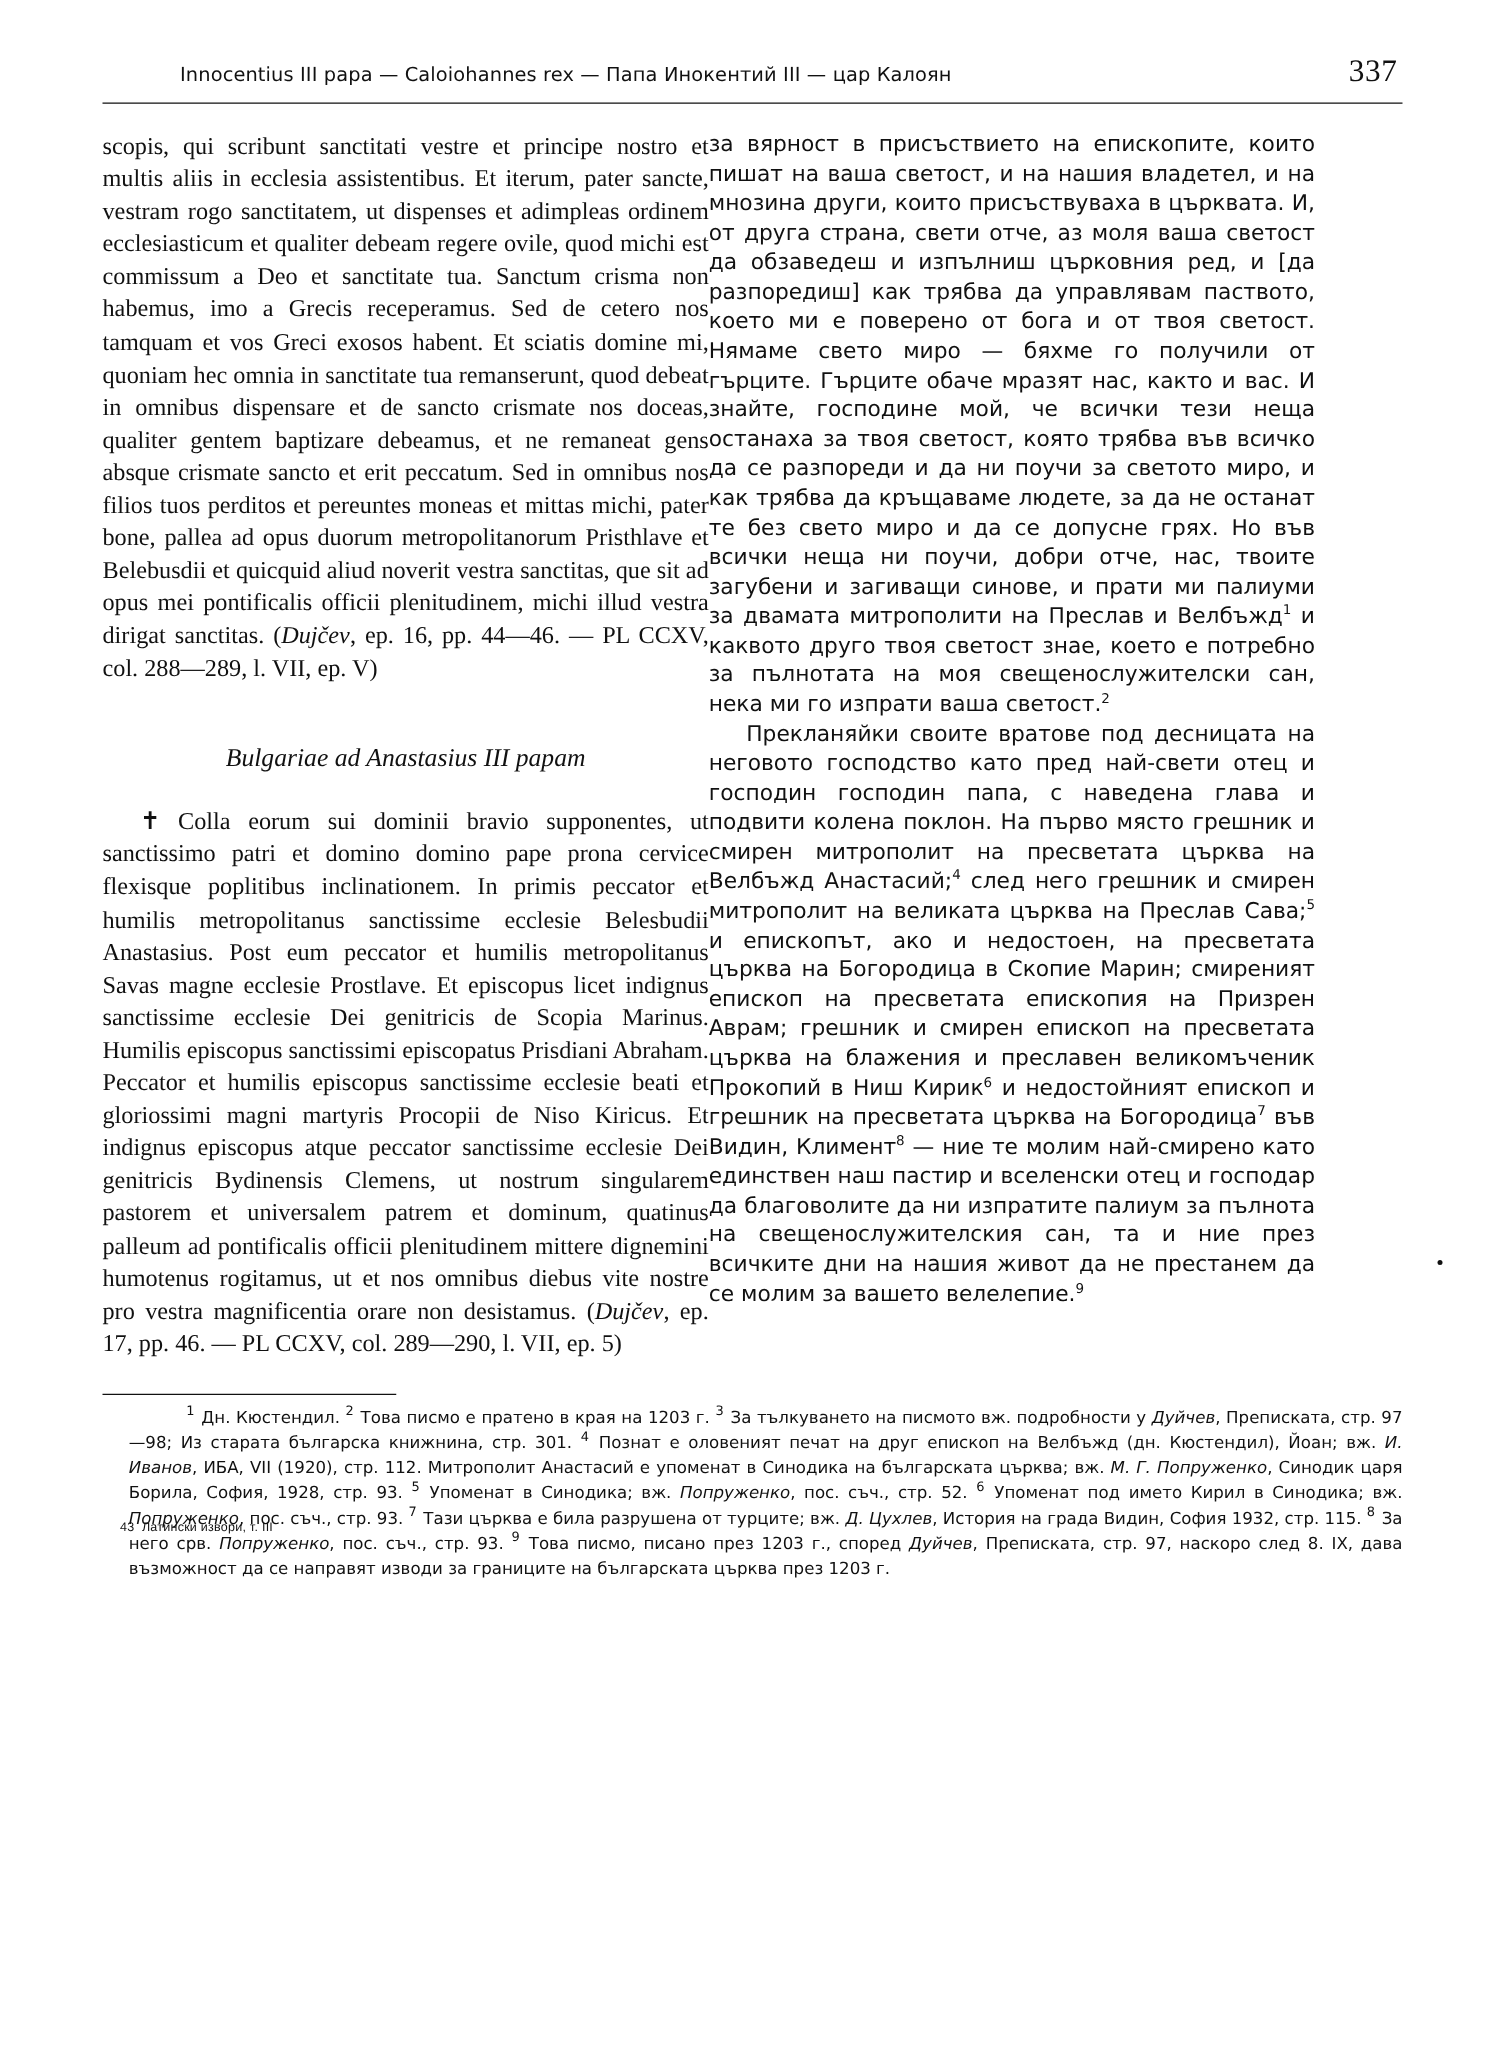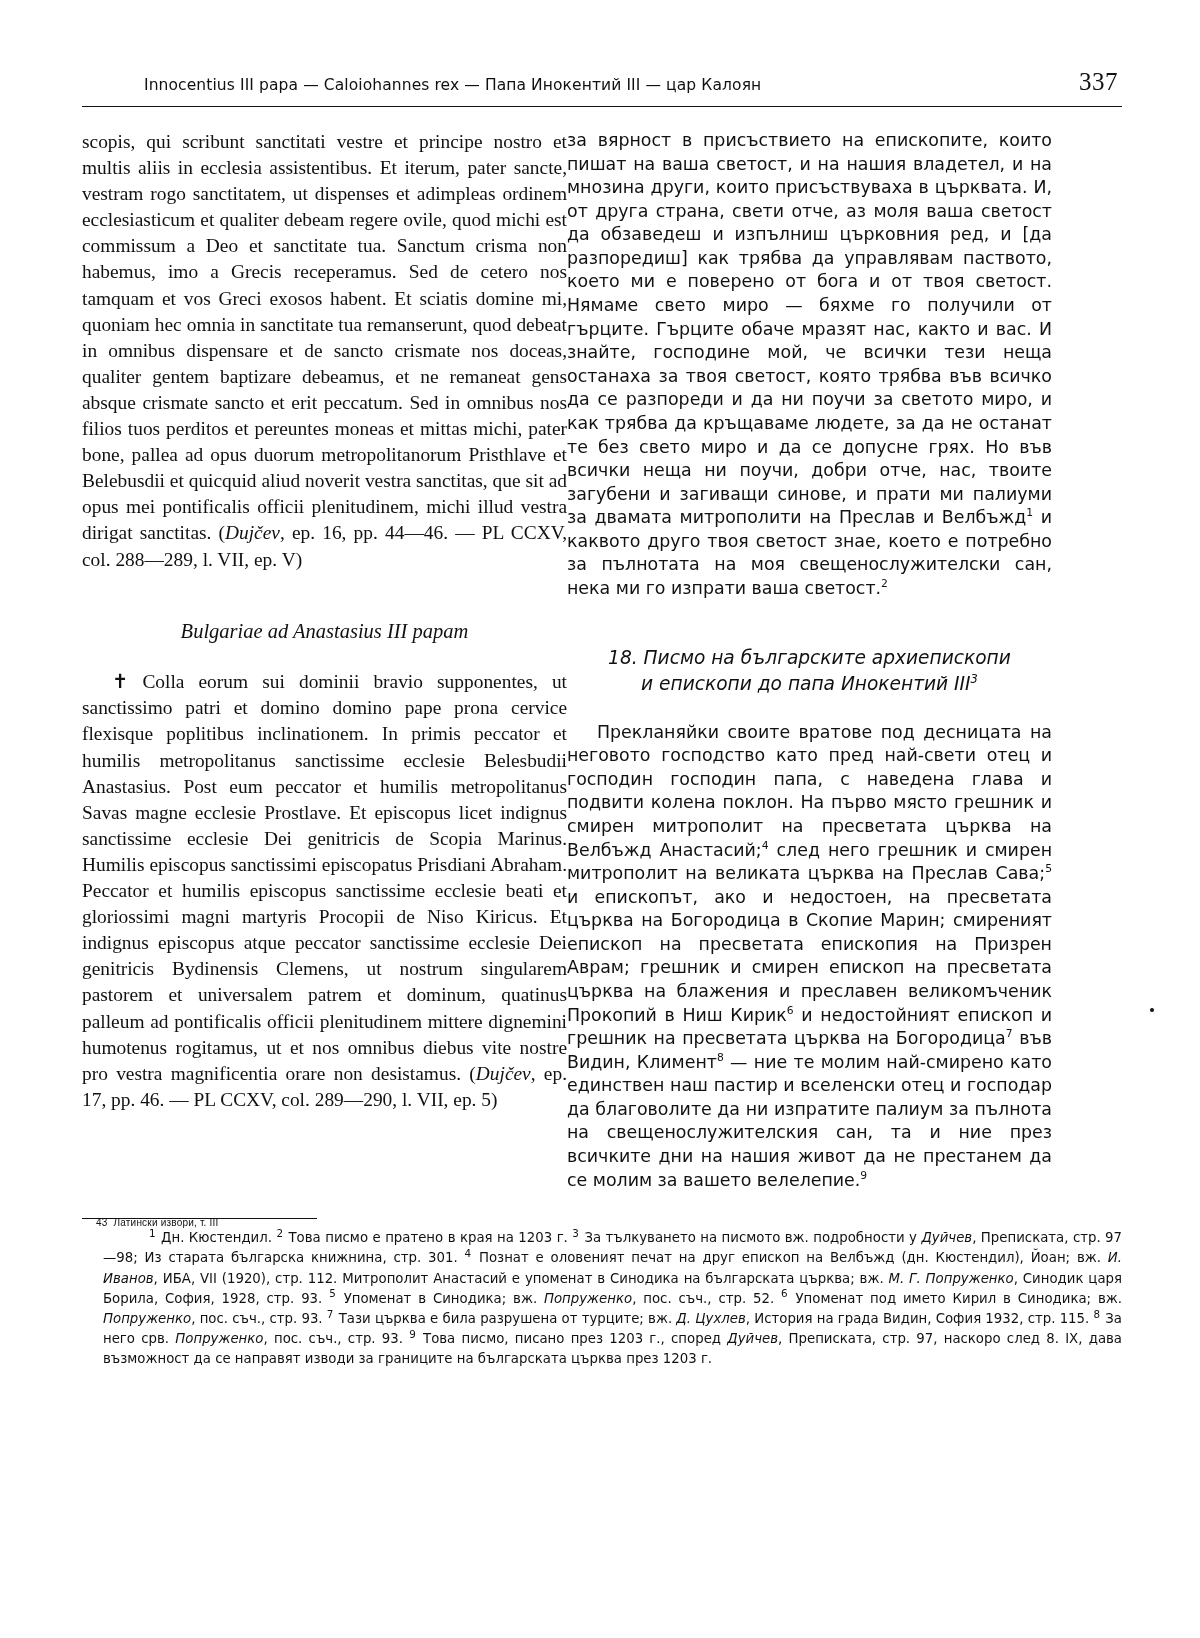--- a/index.html
+++ b/index.html
@@ -14,21 +14,21 @@
     color: #111;
     position: relative;
     overflow: hidden;
   }
   .page {
     position: absolute;
     left: 0; top: 0;
     width: 1200px;
     height: 1262px;
     box-sizing: border-box;
-    padding: 68px 78px 20px 82px;
+    padding: 44px 78px 20px 82px;
   }
 
   
   .header {
     display: flex;
     align-items: baseline;
     justify-content: space-between;
     font-family: "DejaVu Sans", sans-serif;
     font-size: 15.5px;
     letter-spacing: 0.1px;
@@ -160,24 +160,20 @@
       <div class="sec-head sec-head-lat">
         <span class="ln">Bulgariae ad Anastasius III papam</span>
       </div>
 
       <p class="indent"><span>✝ Colla eorum sui dominii bravio supponentes, ut sanctissimo patri et domino domino pape prona cervice flexisque poplitibus inclinationem. In primis peccator et humilis metropolitanus sanctissime ecclesie Belesbudii Anastasius. Post eum peccator et humilis metropolitanus Savas magne ecclesie Prostlave. Et episcopus licet indignus sanctissime ecclesie Dei genitricis de Scopia Marinus. Humilis episcopus sanctissimi episcopatus Prisdiani Abraham. Peccator et humilis episcopus sanctissime ecclesie beati et gloriossimi magni martyris Procopii de Niso Kiricus. Et indignus episcopus atque peccator sanctissime ecclesie Dei genitricis Bydinensis Clemens, ut nostrum singularem pastorem et universalem patrem et dominum, quatinus palleum ad pontificalis officii plenitudinem mittere dignemini humotenus rogitamus, ut et nos omnibus diebus vite nostre pro vestra magnificentia orare non desistamus. (</span><span class="ital">Dujčev</span><span>, ep. 17, pp. 46. — PL CCXV, col. 289—290, l. VII, ep. 5)</span></p>
     </div>
 
     <div class="col col-right">
       <p><span>за вярност в присъствието на епископите, които пишат на ваша светост, и на нашия владетел, и на мнозина други, които присъствуваха в църквата. И, от друга страна, свети отче, аз моля ваша светост да обзаведеш и изпълниш църковния ред, и [да разпоредиш] как трябва да управлявам паството, което ми е поверено от бога и от твоя светост. Нямаме свето миро — бяхме го получили от гърците. Гърците обаче мразят нас, както и вас. И знайте, господине мой, че всички тези неща останаха за твоя светост, която трябва във всичко да се разпореди и да ни поучи за светото миро, и как трябва да кръщаваме людете, за да не останат те без свето миро и да се допусне грях. Но във всички неща ни поучи, добри отче, нас, твоите загубени и загиващи синове, и прати ми палиуми за двамата митрополити на Преслав и Велбъжд</span><sup>1</sup><span> и каквото друго твоя светост знае, което е потребно за пълнотата на моя свещенослужителски сан, нека ми го изпрати ваша светост.</span><sup>2</sup></p>
 
-      <div class="sec-head sec-head-bg">
-        <span class="ln">18. Писмо на българските архиепископи</span>
-        <span class="ln"><span>и епископи до папа Инокентий III</span><sup>3</sup></span>
-      </div>
 
       <p class="indent"><span>Прекланяйки своите вратове под десницата на неговото господство като пред най-свети отец и господин господин папа, с наведена глава и подвити колена поклон. На първо място грешник и смирен митрополит на пресветата църква на Велбъжд Анастасий;</span><sup>4</sup><span> след него грешник и смирен митрополит на великата църква на Преслав Сава;</span><sup>5</sup><span> и епископът, ако и недостоен, на пресветата църква на Богородица в Скопие Марин; смиреният епископ на пресветата епископия на Призрен Аврам; грешник и смирен епископ на пресветата църква на блажения и преславен великомъченик Прокопий в Ниш Кирик</span><sup>6</sup><span> и недостойният епископ и грешник на пресветата църква на Богородица</span><sup>7</sup><span> във Видин, Климент</span><sup>8</sup><span> — ние те молим най-смирено като единствен наш пастир и вселенски отец и господар да благоволите да ни изпратите палиум за пълнота на свещенослужителския сан, та и ние през всичките дни на нашия живот да не престанем да се молим за вашето велелепие.</span><sup>9</sup></p>
     </div>
   </div>
 
   <div class="fn-rule"></div>
   <div class="footnotes"><span class="lead"></span><span class="fnum">1</span><span> Дн. Кюстендил. </span><span class="fnum">2</span><span> Това писмо е пратено в края на 1203 г. </span><span class="fnum">3</span><span> За тълкуването на писмото вж. подробности у  </span><i>Дуйчев</i><span>, Преписката, стр. 97—98; Из старата българска книжнина, стр. 301. </span><span class="fnum">4</span><span> Познат е оловеният печат на друг епископ на Велбъжд (дн. Кюстендил), Йоан; вж.  </span><i>И. Иванов</i><span>, ИБА, VII (1920), стр. 112. Митрополит Анастасий е упоменат в Синодика на българската църква; вж.  </span><i>М. Г. Попруженко</i><span>, Синодик царя Борила, София, 1928, стр. 93. </span><span class="fnum">5</span><span> Упоменат в Синодика; вж.  </span><i>Попруженко</i><span>, пос. съч., стр. 52. </span><span class="fnum">6</span><span> Упоменат под името Кирил в Синодика; вж.  </span><i>Попруженко</i><span>, пос. съч., стр. 93. </span><span class="fnum">7</span><span> Тази църква е била разрушена от турците; вж.  </span><i>Д. Цухлев</i><span>, История на града Видин, София 1932, стр. 115. </span><span class="fnum">8</span><span> За него срв.  </span><i>Попруженко</i><span>, пос. съч., стр. 93. </span><span class="fnum">9</span><span> Това писмо, писано през 1203 г., според  </span><i>Дуйчев</i><span>, Преписката, стр. 97, наскоро след 8. IX, дава възможност да се направят изводи за границите на българската църква през 1203 г. </span></div>
 
   <div class="colophon">
     <span class="num">43</span><span>Латински извори, т. III</span>

